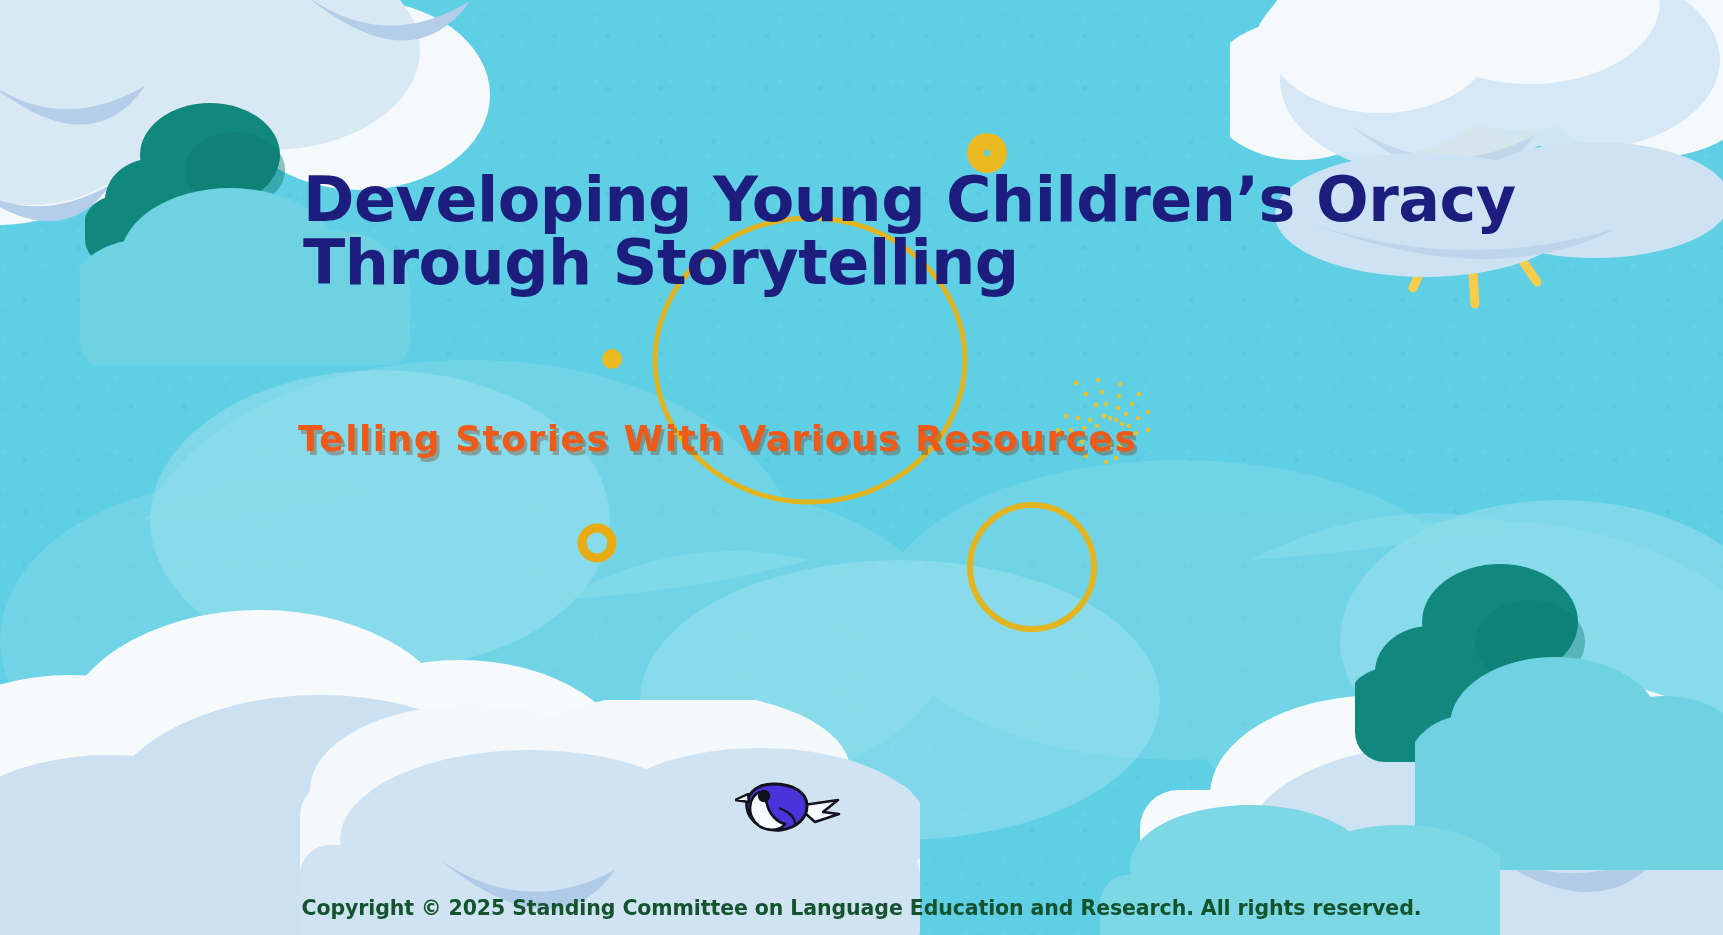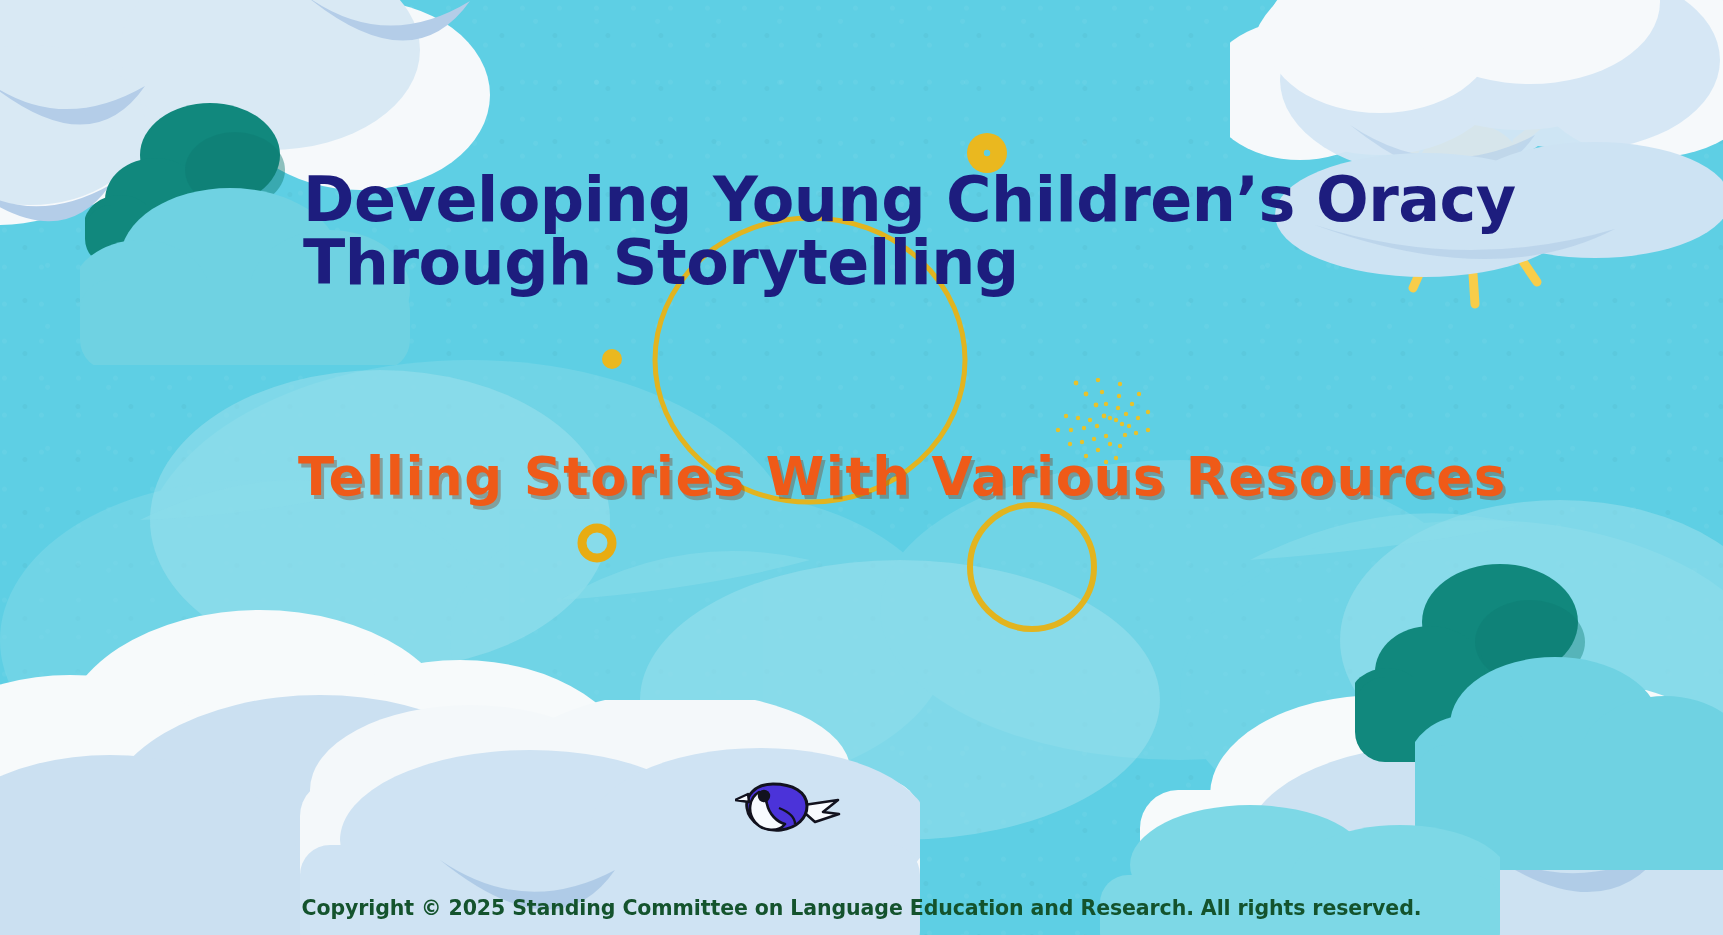--- a/index.html
+++ b/index.html
@@ -37,26 +37,25 @@
     line-height:1.02;
     color:#1d1d7e;
     letter-spacing:-0.5px;
     white-space:nowrap;
   }
   #subtitle{
     position:absolute; left:298px; top:418px; width:1120px;
     z-index:40;
     font-family:"DejaVu Sans", sans-serif;
     font-weight:bold;
-    font-size:53px;
+    font-size:36px;
     color:#ef5a18;
     letter-spacing:1.5px;
     text-shadow:3px 4px 0 rgba(120,40,0,.33);
     white-space:nowrap;
-    margin-top:28px;
   }
   #copyright{
     position:absolute; left:0; top:896px; width:1723px;
     text-align:center; z-index:50;
     font-family:"DejaVu Sans", sans-serif;
     font-weight:bold; font-size:20.5px; color:#14532d;
     letter-spacing:-0.1px;
   }
 </style>
 </head>

